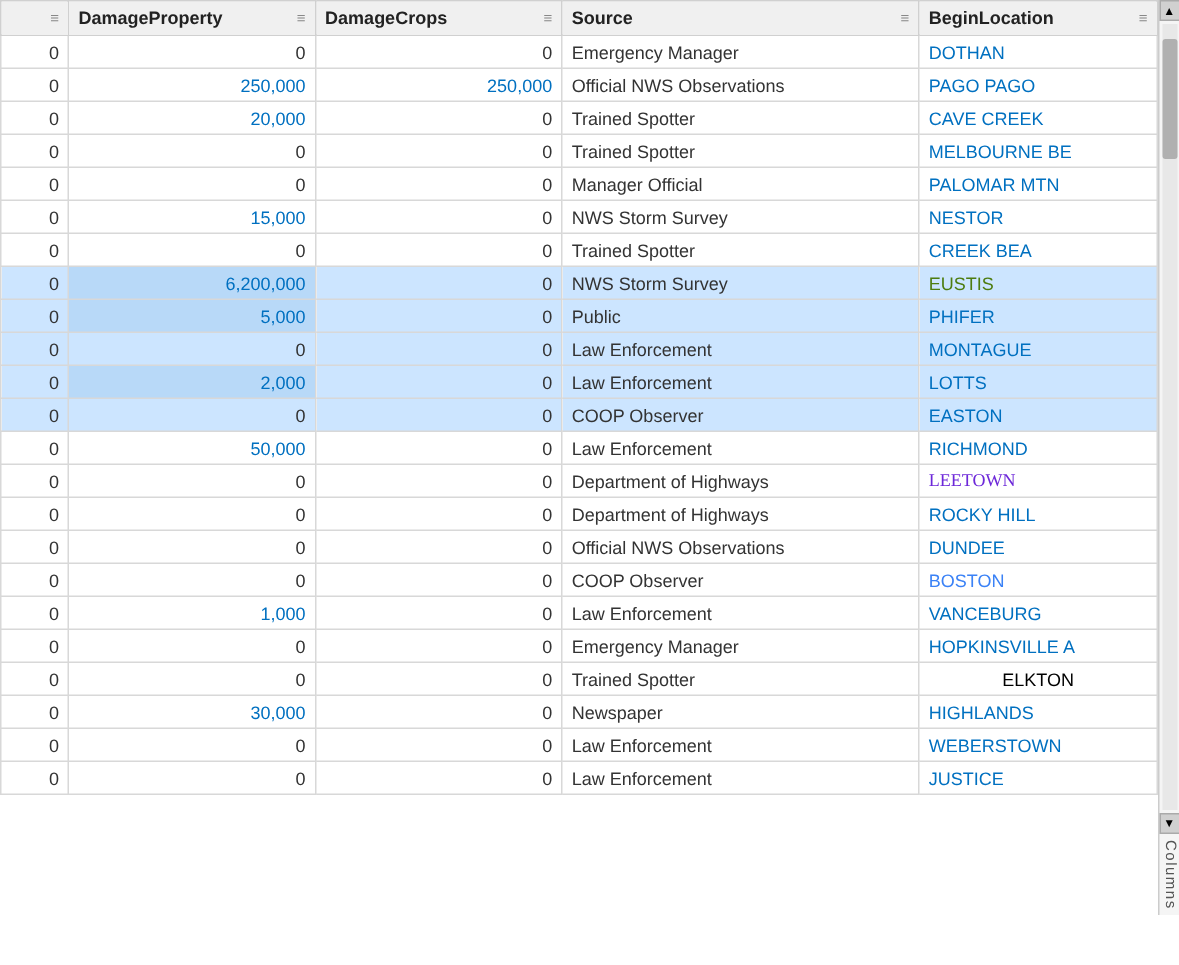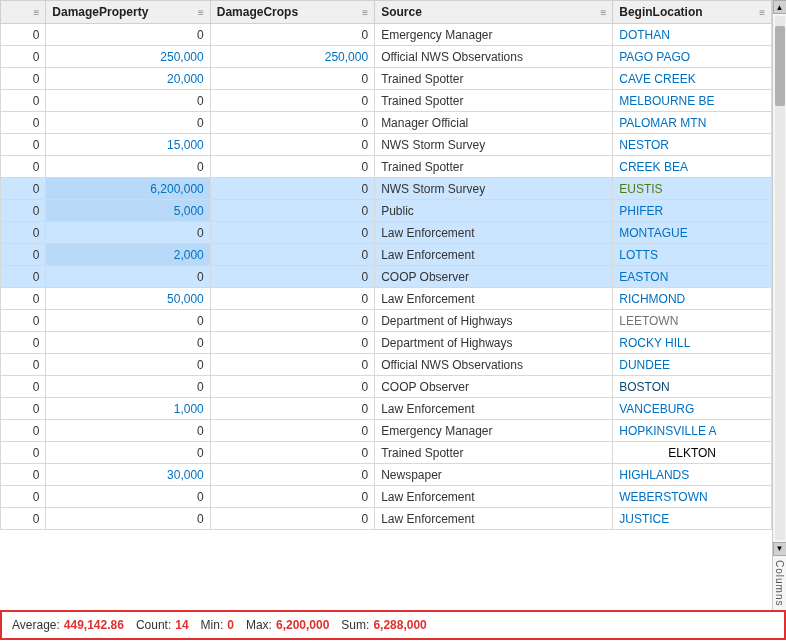--- a/index.html
+++ b/index.html
@@ -316,42 +316,42 @@
               <td class="numeric-cell">50,000</td>
               <td class="zero-cell">0</td>
               <td class="text-cell">Law Enforcement</td>
               <td style="color: rgb(0, 112, 192);">RICHMOND</td>
             </tr>
             <tr>
               <td class="zero-cell">0</td>
               <td class="zero-cell">0</td>
               <td class="zero-cell">0</td>
               <td class="text-cell">Department of Highways</td>
-              <td style="color: #737373;">LEETOWN</td>
+              <td style="color: #6d28d9; font-family: Liberation Serif, serif;">LEETOWN</td>
             </tr>
             <tr>
               <td class="zero-cell">0</td>
               <td class="zero-cell">0</td>
               <td class="zero-cell">0</td>
               <td class="text-cell">Department of Highways</td>
               <td style="color: rgb(0, 112, 192);">ROCKY HILL</td>
             </tr>
             <tr>
               <td class="zero-cell">0</td>
               <td class="zero-cell">0</td>
               <td class="zero-cell">0</td>
               <td class="text-cell">Official NWS Observations</td>
               <td style="color: rgb(0, 112, 192);">DUNDEE</td>
             </tr>
             <tr>
               <td class="zero-cell">0</td>
               <td class="zero-cell">0</td>
               <td class="zero-cell">0</td>
               <td class="text-cell">COOP Observer</td>
-              <td style="color: #0c4a6e;">BOSTON</td>
+              <td style="color: #3b82f6;">BOSTON</td>
             </tr>
             <tr>
               <td class="zero-cell">0</td>
               <td class="numeric-cell">1,000</td>
               <td class="zero-cell">0</td>
               <td class="text-cell">Law Enforcement</td>
               <td style="color: rgb(0, 112, 192); margin-left: 28px;">VANCEBURG</td>
             </tr>
             <tr>
               <td class="zero-cell">0</td>
@@ -395,25 +395,13 @@
     <div class="side-panel">
       <div class="side-panel-btn">▲</div>
       <div class="side-scrollbar-track">
         <div class="side-scrollbar-thumb"></div>
       </div>
       <div class="side-panel-btn">▼</div>
       <div class="columns-vertical-text">Columns</div>
     </div>
   </div>
 
-  <div class="status-bar">
-    <span class="label">Average:</span>
-    <span class="value">449,142.86</span>
-    <span class="label">Count:</span>
-    <span class="value">14</span>
-    <span class="label">Min:</span>
-    <span class="value">0</span>
-    <span class="label">Max:</span>
-    <span class="value">6,200,000</span>
-    <span class="label">Sum:</span>
-    <span class="value">6,288,000</span>
-  </div>
 </div>
 
 </body></html>

